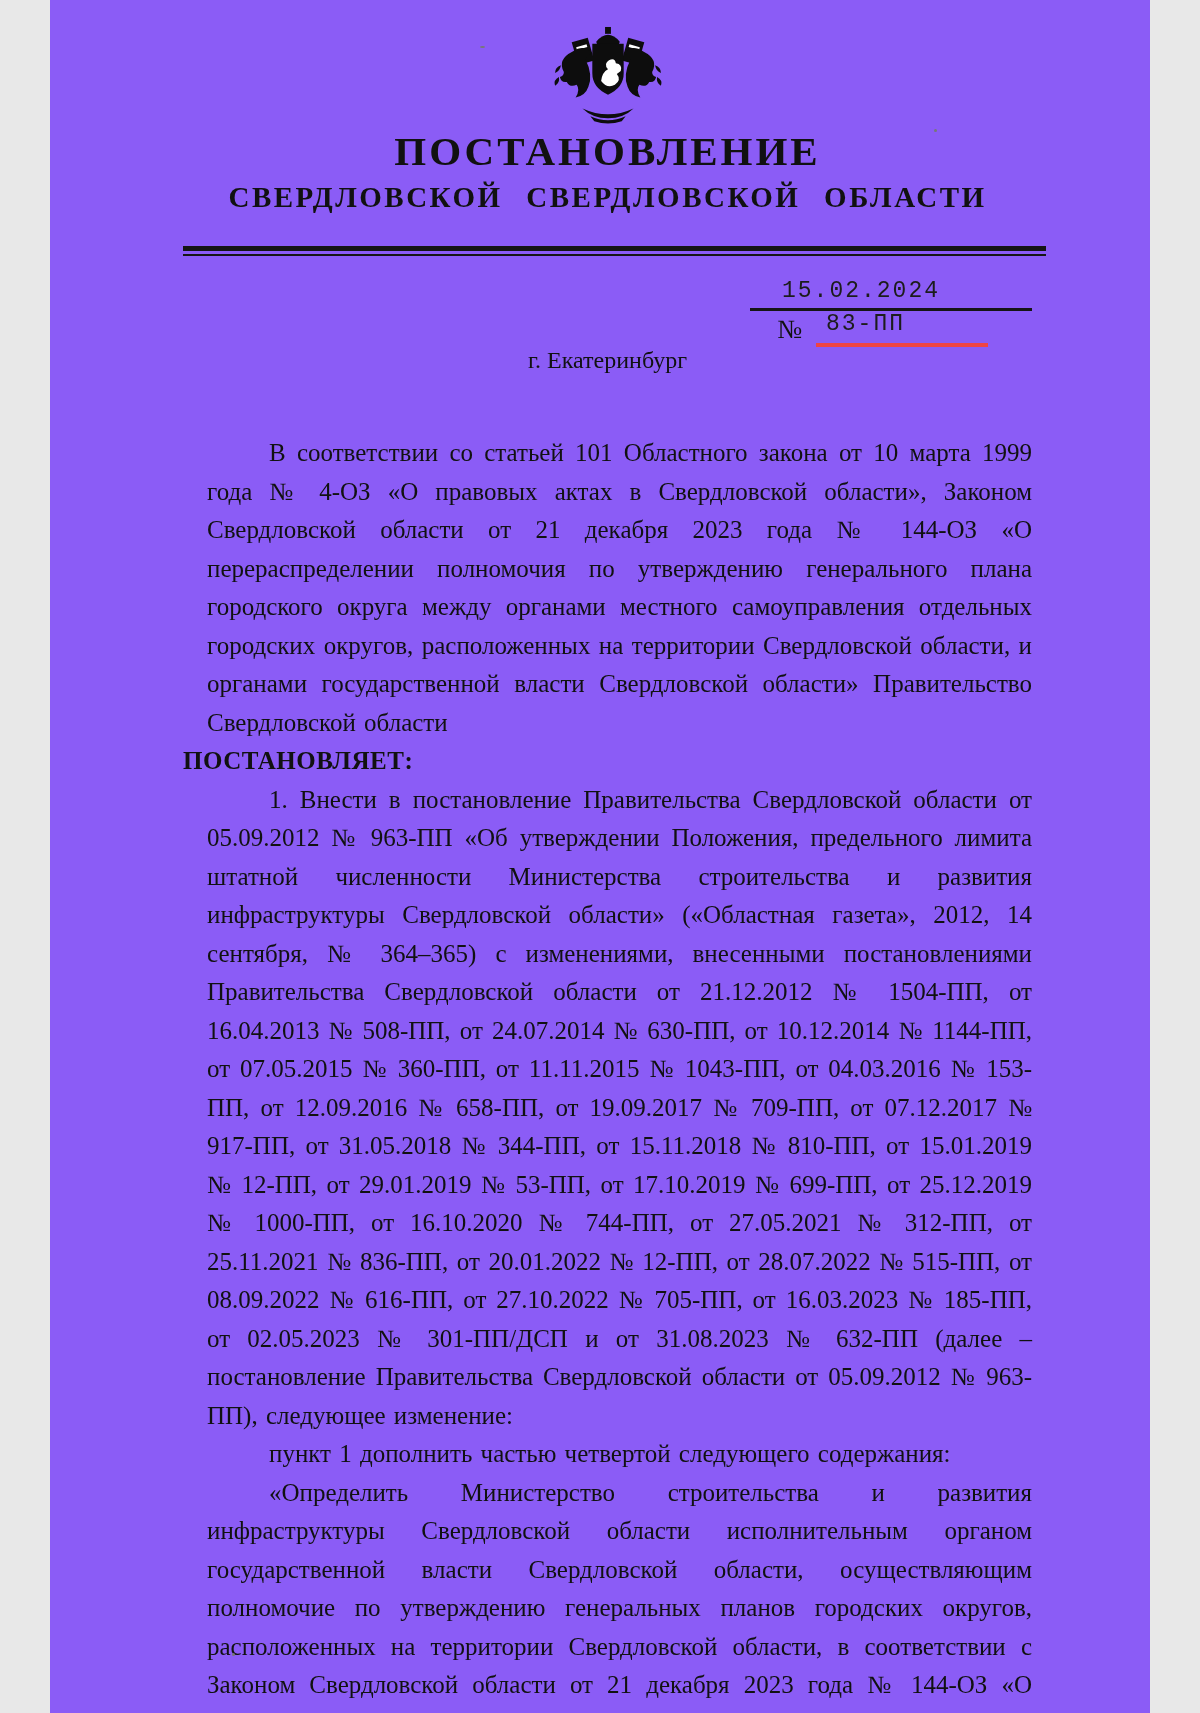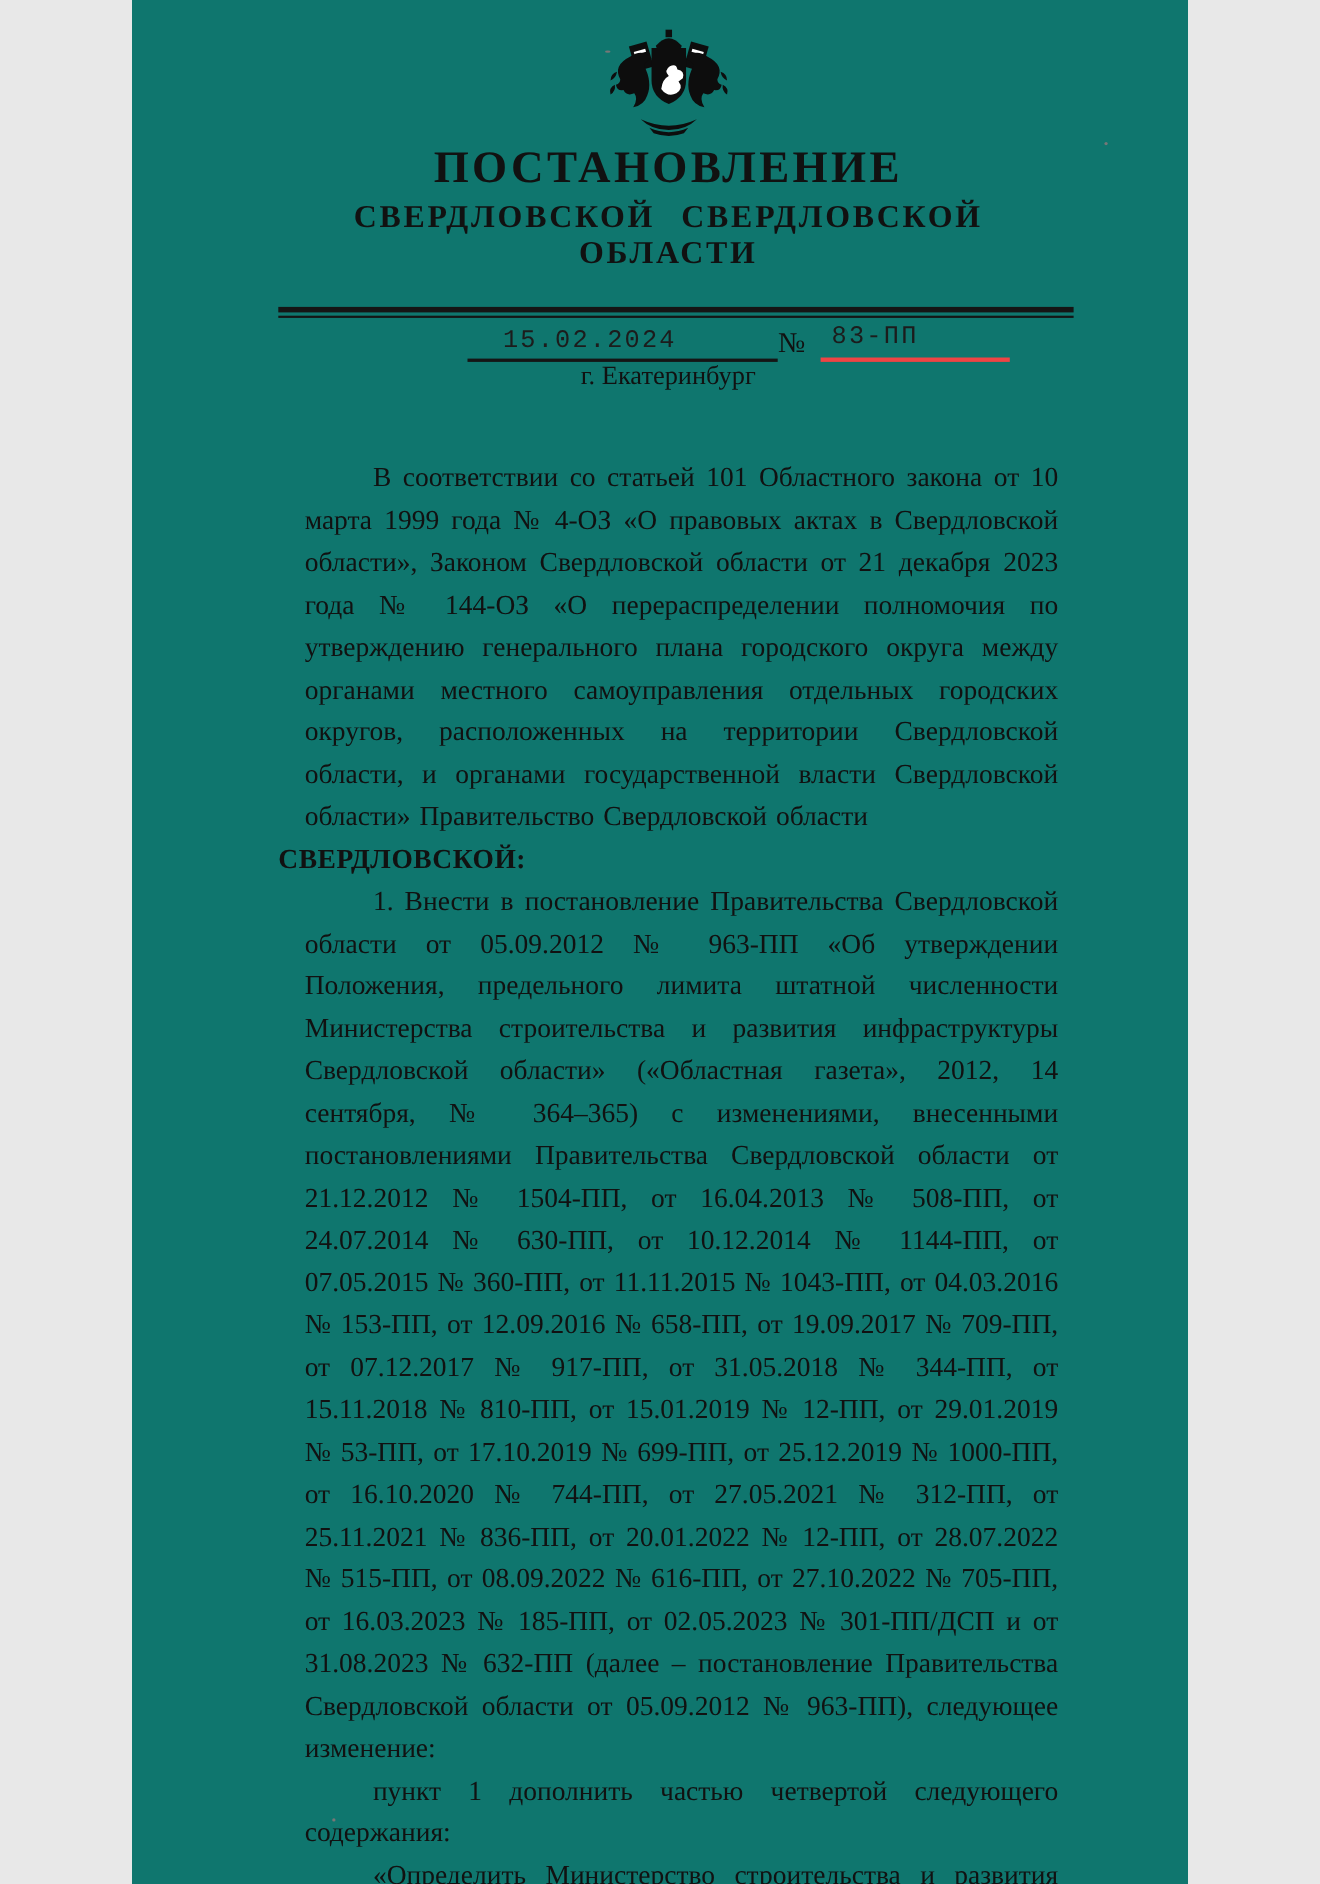--- a/index.html
+++ b/index.html
@@ -1,21 +1,21 @@
 <!DOCTYPE html>
 <html lang="ru"><head>
 <meta charset="utf-8">
 <style>
   html,body{margin:0;padding:0;background:#e8e8e8;}
   .page{
     position:relative;
-    width:960px;
+    width:1100px;
     height:1713px;
     margin:0 auto;
-    background:#0f766e;
+    background:#8b5cf6;
     box-sizing:border-box;
     padding:26px 118px 40px 133px;
     font-family:"Liberation Serif", serif;
     color:#111;
     overflow:hidden;
   }
   
   .header{ text-align:center; }
   .emblem{ display:block; margin:0 auto 2px auto; width:138px; height:102px; }
   .doc-type{
@@ -36,21 +36,22 @@
     height:3px;
     border-top:5px solid #151515;
     border-bottom:2px solid #151515;
     margin-top:32px;
     margin-right:-14px;
   }
   .meta-row{
     display:flex;
     justify-content:flex-end;
     align-items:flex-end;
-    margin-top:4px;
+    margin-top:20px;
+    flex-direction:column;
   }
   .date-block{
     border-bottom:3px solid #151515;
     width:282px;
     text-align:left;
     padding:2px 0 4px 32px;
     box-sizing:border-box;
   }
   .date-text{
     font-family:"Liberation Mono","DejaVu Sans Mono",monospace;
@@ -162,21 +163,21 @@
         </span>
       </div>
     </div>
 
     <div class="city">г. Екатеринбург</div>
   </div>
 
 
   <div class="body">
     <p class="para indent">В соответствии со статьей 101 Областного закона от 10 марта 1999 года № 4-ОЗ «О правовых актах в Свердловской области», Законом Свердловской области от 21 декабря 2023 года № 144-ОЗ «О перераспределении полномочия по утверждению генерального плана городского округа между органами местного самоуправления отдельных городских округов, расположенных на территории Свердловской области, и органами государственной власти Свердловской области» Правительство Свердловской области</p>
-    <p class="para resolves">СВЕРДЛОВСКОЙ:</p>
+    <p class="para resolves">ПОСТАНОВЛЯЕТ:</p>
     <p class="para indent">1. Внести в постановление Правительства Свердловской области от 05.09.2012 № 963-ПП «Об утверждении Положения, предельного лимита штатной численности Министерства строительства и развития инфраструктуры Свердловской области» («Областная газета», 2012, 14 сентября, № 364–365) с изменениями, внесенными постановлениями Правительства Свердловской области от 21.12.2012 № 1504-ПП, от 16.04.2013 № 508-ПП, от 24.07.2014 № 630-ПП, от 10.12.2014 № 1144-ПП, от 07.05.2015 № 360-ПП, от 11.11.2015 № 1043-ПП, от 04.03.2016 № 153-ПП, от 12.09.2016 № 658-ПП, от 19.09.2017 № 709-ПП, от 07.12.2017 № 917-ПП, от 31.05.2018 № 344-ПП, от 15.11.2018 № 810-ПП, от 15.01.2019 № 12-ПП, от 29.01.2019 № 53-ПП, от 17.10.2019 № 699-ПП, от 25.12.2019 № 1000-ПП, от 16.10.2020 № 744-ПП, от 27.05.2021 № 312-ПП, от 25.11.2021 № 836-ПП, от 20.01.2022 № 12-ПП, от 28.07.2022 № 515-ПП, от 08.09.2022 № 616-ПП, от 27.10.2022 № 705-ПП, от 16.03.2023 № 185-ПП, от 02.05.2023 № 301-ПП/ДСП и от 31.08.2023 № 632-ПП (далее – постановление Правительства Свердловской области от 05.09.2012 № 963-ПП), следующее изменение:</p>
     <p class="para indent">пункт 1 дополнить частью четвертой следующего содержания:</p>
     <p class="para indent">«Определить Министерство строительства и развития инфраструктуры Свердловской области исполнительным органом государственной власти Свердловской области, осуществляющим полномочие по утверждению генеральных планов городских округов, расположенных на территории Свердловской области, в соответствии с Законом Свердловской области от 21 декабря 2023 года № 144-ОЗ «О перераспределении полномочия</p>
   </div>
 
   <span class="artifact a1"></span>
   <span class="artifact a2"></span>
   <span class="artifact a3"></span>
 </div>
 

